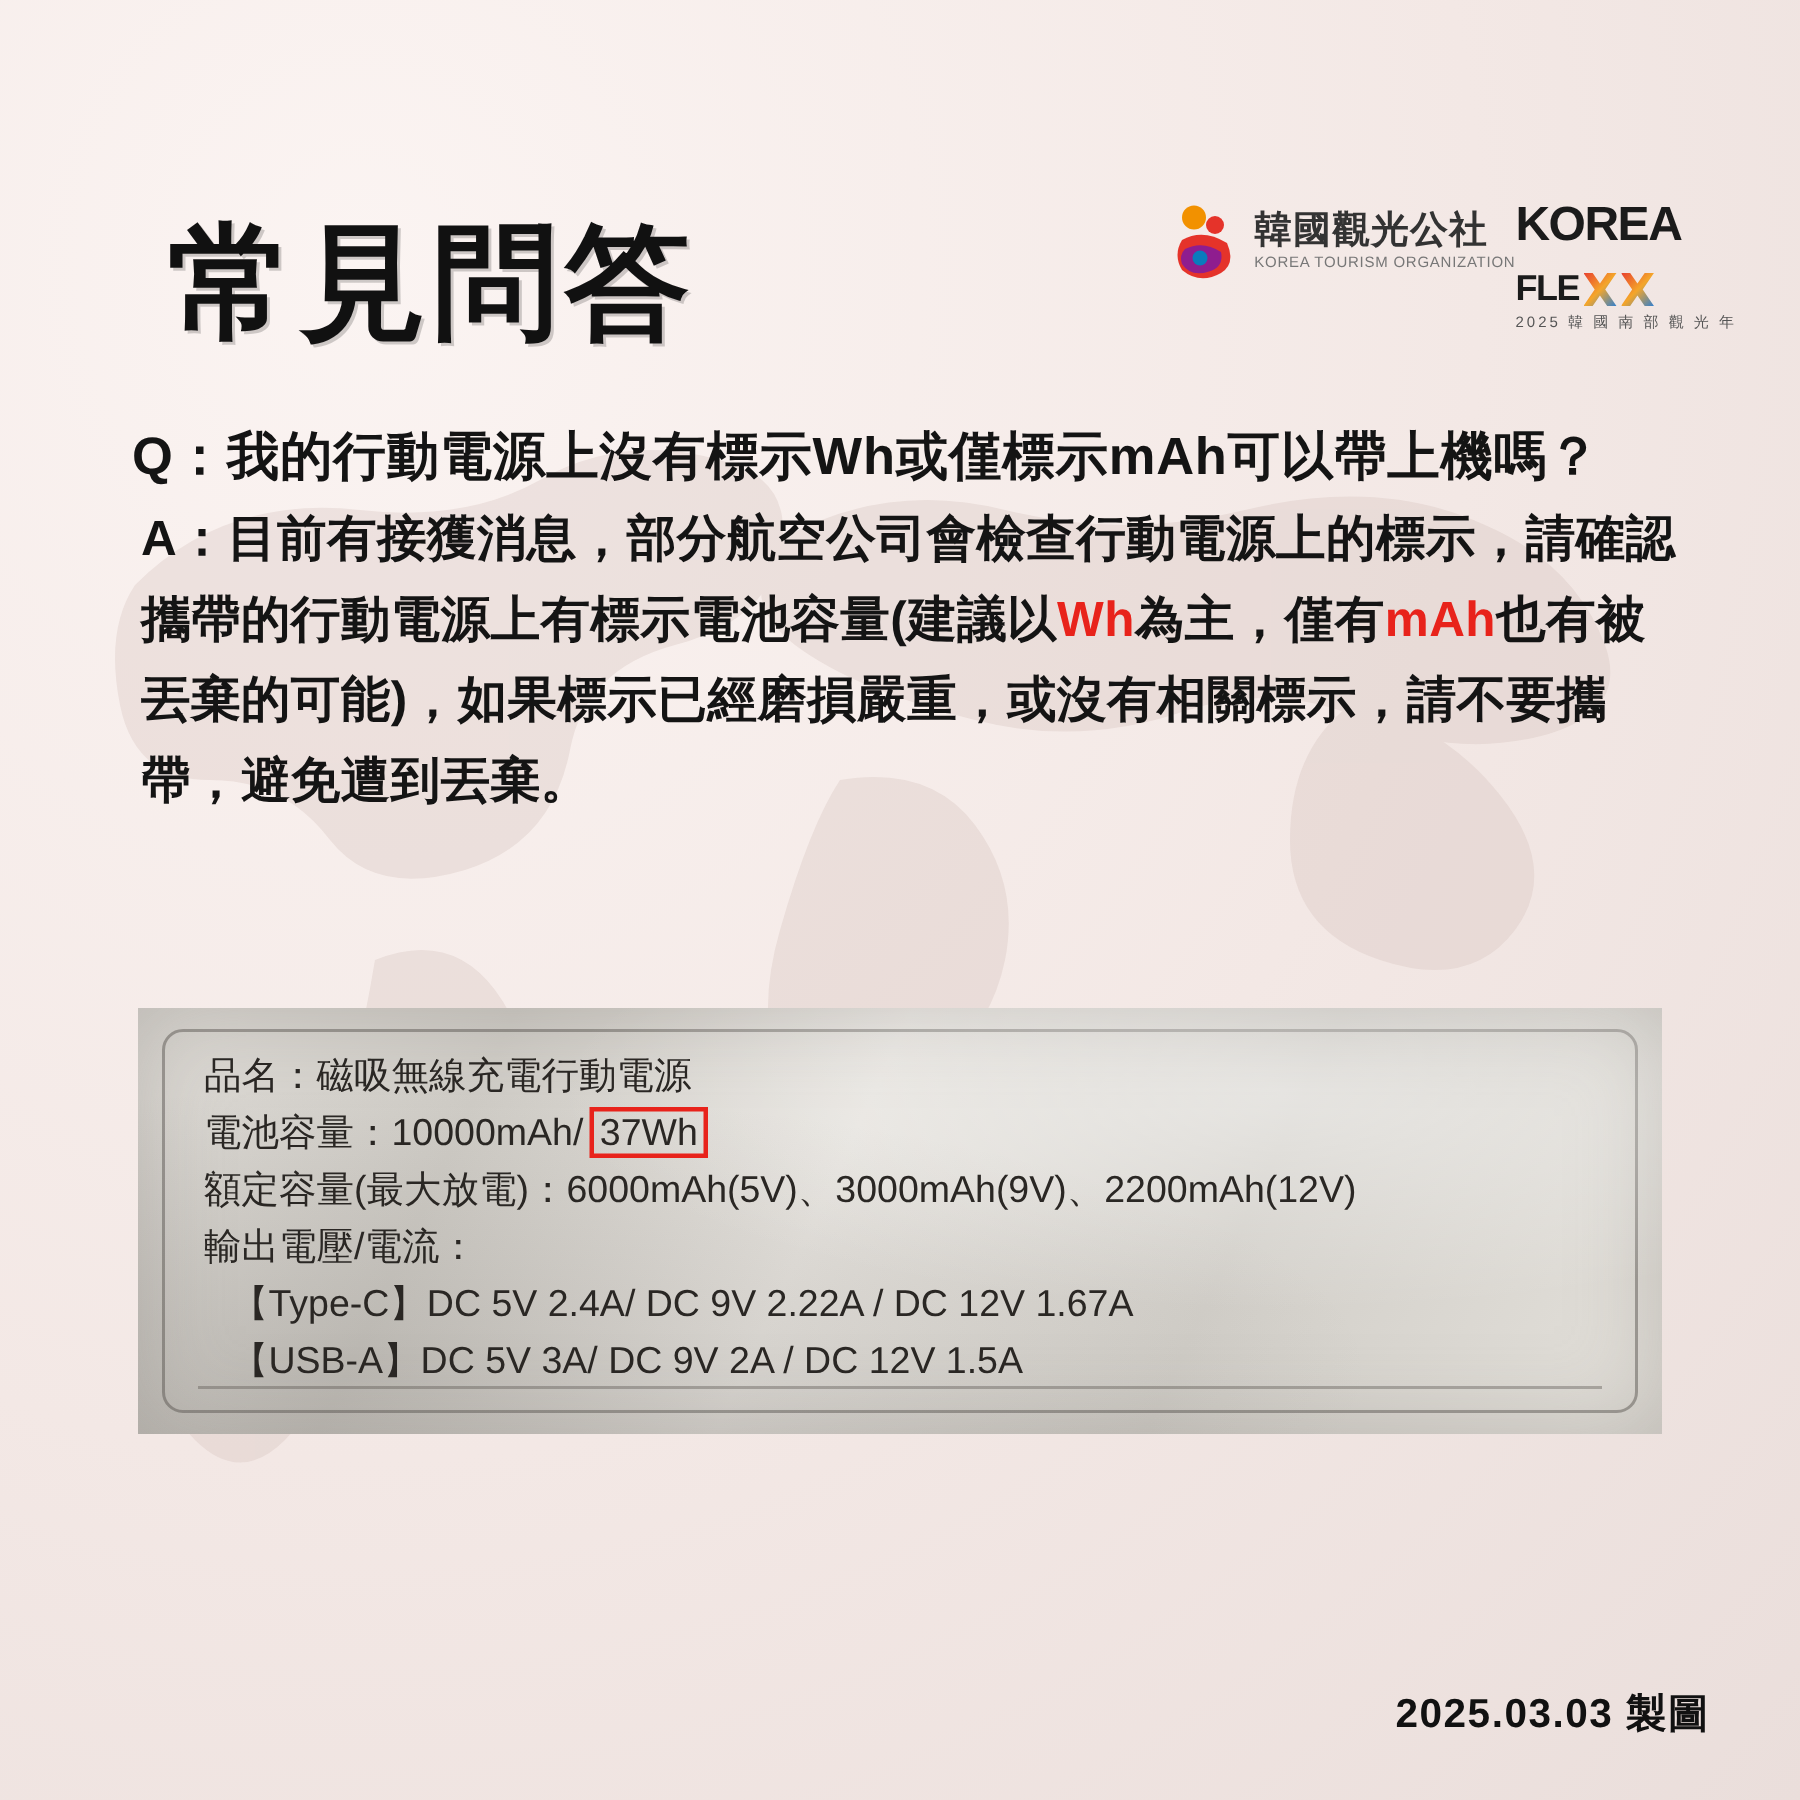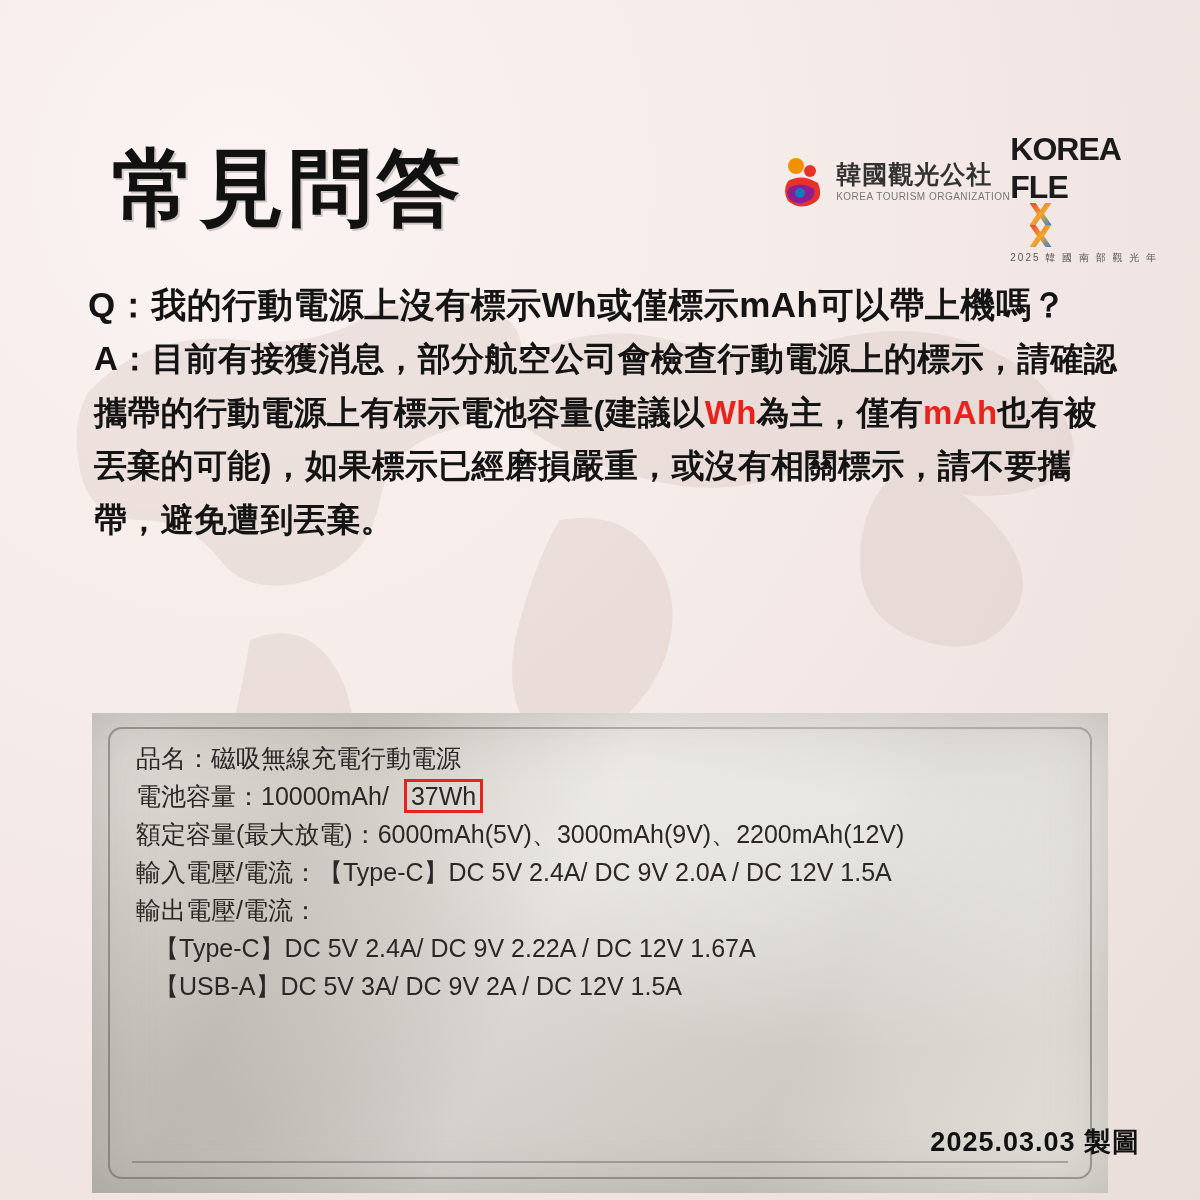--- a/index.html
+++ b/index.html
@@ -76,28 +76,27 @@
     line-height: 1;
   }
   .kf-line1 {
     font-size: 32px;
     font-weight: 800;
     letter-spacing: -1px;
     color: #1b1b1b;
     margin-top: 33px;
   }
   .kf-line2 {
-    font-size: 32px;
+    font-size: 24px;
     font-weight: 800;
     letter-spacing: -1px;
     color: #1b1b1b;
-    margin-top: 6px;
+    margin-top: 16px;
     display: flex;
     align-items: center;
-    flex-direction: column;
   }
   .kf-x {
     display: inline-block;
     width: 22px;
     height: 22px;
     margin-left: 3px;
     background: linear-gradient(135deg, #e8412f 0%, #f4a62a 50%, #2f7fd1 100%);
     clip-path: polygon(0 0, 28% 0, 50% 32%, 72% 0, 100% 0, 66% 50%, 100% 100%, 72% 100%, 50% 68%, 28% 100%, 0 100%, 34% 50%);
   }
   .kf-sub {
@@ -143,23 +142,23 @@
     line-height: 1.62;
     letter-spacing: 0.3px;
     padding-left: 6px;
   }
   .hl-red { color: #e8231b; }
 
   
   .label-card {
     position: absolute;
     left: 92px;
-    top: 713px;
+    top: 672px;
     width: 1016px;
-    height: 480px;
+    height: 284px;
     background:
       linear-gradient(115deg, #dedbd6 0%, #cfccc6 22%, #e6e3de 45%, #d2cfc9 70%, #e3e0da 100%);
     box-shadow: inset 0 0 60px rgba(120,115,108,0.35);
     z-index: 3;
   }
   .label-card::after {
     content: "";
     position: absolute;
     inset: 0;
     background:
@@ -186,21 +185,21 @@
     font-size: 25px;
     line-height: 1.52;
     font-family: "Liberation Sans", sans-serif;
   }
   .label-text .row { white-space: nowrap; }
   .label-text .indent { padding-left: 18px; }
   .wh-box {
     display: inline-block;
     border: 3px solid #e8231b;
     padding: 0 4px;
-    margin-left: 15px;
+    margin-left: 4px;
     line-height: 1.12;
   }
   .label-rule {
     position: absolute;
     left: 40px;
     right: 40px;
     bottom: 30px;
     height: 2px;
     background: rgba(90,86,80,0.40);
     z-index: 4;
@@ -275,21 +274,20 @@
   </div>
 
   <div class="label-card">
     <div class="label-inner"></div>
     <div class="label-text">
       <div class="row">品名：磁吸無線充電行動電源</div>
       <div class="row">
         <span>電池容量：10000mAh/</span><span class="wh-box">37Wh</span>
       </div>
       <div class="row">額定容量(最大放電)：6000mAh(5V)、3000mAh(9V)、2200mAh(12V)</div>
-      <div class="row">輸入電壓/電流：【Type-C】DC 5V 2.4A/ DC 9V 2.0A / DC 12V 1.5A</div>
       <div class="row">輸出電壓/電流：</div>
       <div class="row indent">【Type-C】DC 5V 2.4A/ DC 9V 2.22A / DC 12V 1.67A</div>
       <div class="row indent">【USB-A】DC 5V 3A/ DC 9V 2A / DC 12V 1.5A</div>
     </div>
     <div class="label-rule"></div>
   </div>
 
   <div class="footer-date">2025.03.03 製圖</div>
 </div>
 

